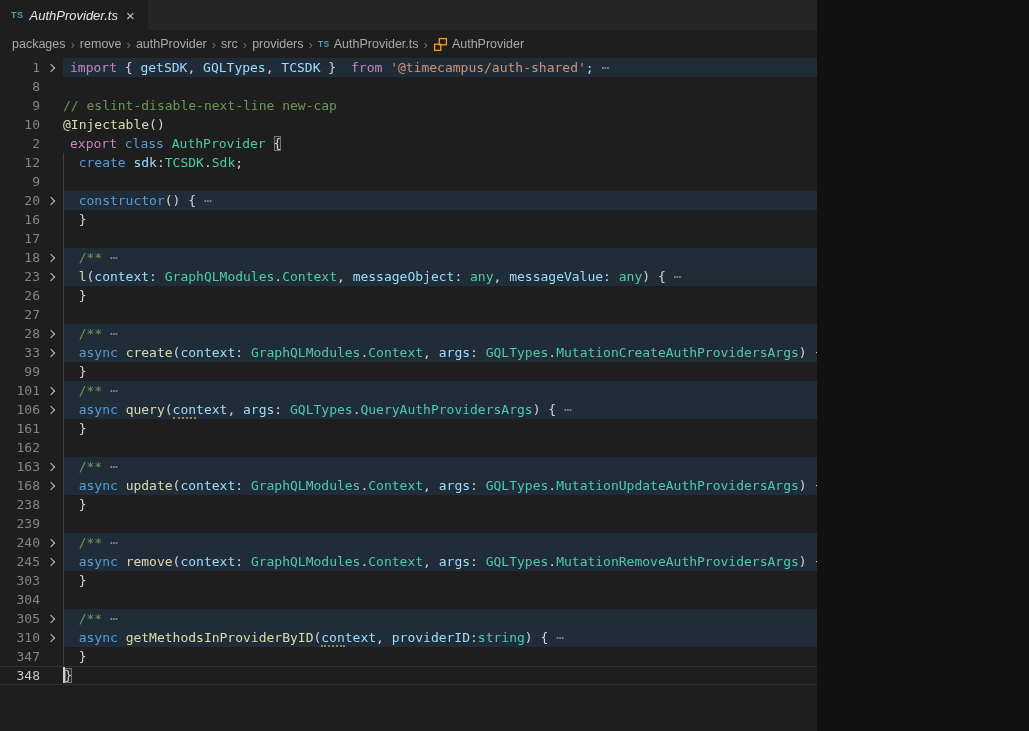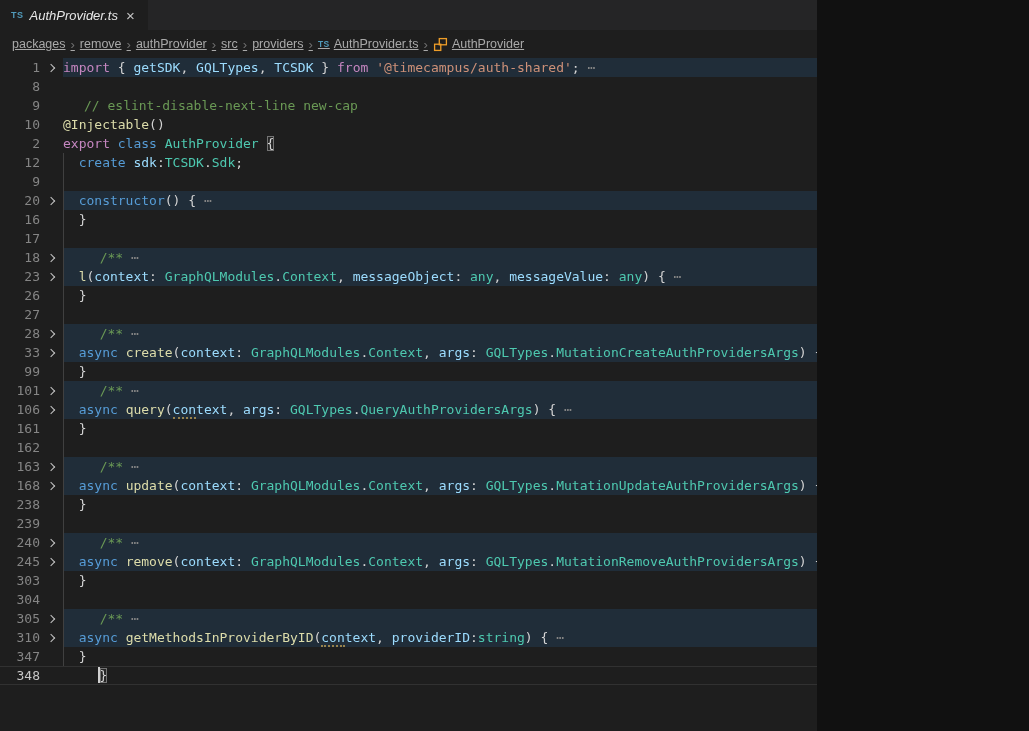--- a/index.html
+++ b/index.html
@@ -19,56 +19,56 @@
   }
   .ts-badge {
     font-family:"Liberation Sans", sans-serif;
     font-size:9px; font-weight:bold; color:#519aba; letter-spacing:0.5px;
   }
   .tab-label { font-size:13px; font-style:italic; color:#e7e7e7; }
   .tab-close { color:#c5c5c5; font-size:15px; line-height:1; padding:1px 2px; border-radius:3px; }
   
   .breadcrumbs {
     height:28px; background:#1e1e1e; display:flex; align-items:center;
-    padding-left:12px; font-size:12.5px; color:#a9a9a9; white-space:nowrap;text-decoration:underline;
+    padding-left:12px; font-size:12.5px; color:#a9a9a9; white-space:nowrap;
   }
   .crumb { display:flex; align-items:center; gap:4px; cursor:pointer; }
   .crumb-sep { color:#6e6e6e; margin:0 5px; font-size:13px; }
   .crumb .ts-badge { font-size:8.5px; }
   .class-icon svg { display:block; }
   
   .editor { font-family:"DejaVu Sans Mono", monospace; font-size:13px; }
   .row { display:flex; height:19px; line-height:19px; position:relative; }
-  .row.active { box-shadow: inset 0 1px 0 0 #313131, inset 0 -1px 0 0 #313131; gap: 35px; }
+  .row.active { box-shadow: inset 0 1px 0 0 #313131, inset 0 -1px 0 0 #313131; }
   .gutter { width:63px; flex:none; display:flex; align-items:center; }
   .ln {
     width:40px; flex:none; text-align:right; color:#858585;
     font-size:13px; user-select:none; cursor:pointer;
   }
   .row.active .ln { color:#c6c6c6; }
   .chev-slot { width:23px; flex:none; display:flex; justify-content:center; align-items:center; cursor:pointer; }
   .chev {
     width:6px; height:6px;
     border-top:1.4px solid #c5c5c5; border-right:1.4px solid #c5c5c5;
     transform:rotate(45deg); margin-right:2px;
   }
   .code {
     flex:1; white-space:pre; position:relative; color:#d4d4d4; cursor:text;
   }
   .row.hl .code { background:#202d39; }
   .guide { position:absolute; left:0; top:0; width:1px; height:19px; background:#404040; }
   
   .tk-fg   { color:#d4d4d4; }
   .tk-kw   { color:#569cd6; }
-  .tk-kw2  { color:#c586c0; }
+  .tk-kw2  { color:#c586c0;margin-left:7px; }
   .tk-var  { color:#9cdcfe; }
   .tk-type { color:#4ec9b0; }
   .tk-fn   { color:#dcdcaa; }
   .tk-str  { color:#ce9178; }
-  .tk-com  { color:#6a9955;margin-left:21px; }
+  .tk-com  { color:#6a9955; }
   .tk-dots { color:#848484; }
   .tk-brk  { color:#d4d4d4; outline:1px solid #747474; outline-offset:-1px; background:rgba(100,100,100,0.12); }
   .tk-hint { color:#9cdcfe; border-bottom:2px dotted #97824d; }
   .cursor {
     display:inline-block; width:1.5px; height:16px; background:#d0d0d0;
     vertical-align:middle; margin-bottom:3px;
   }
 </style>
 </head>
 <body>

